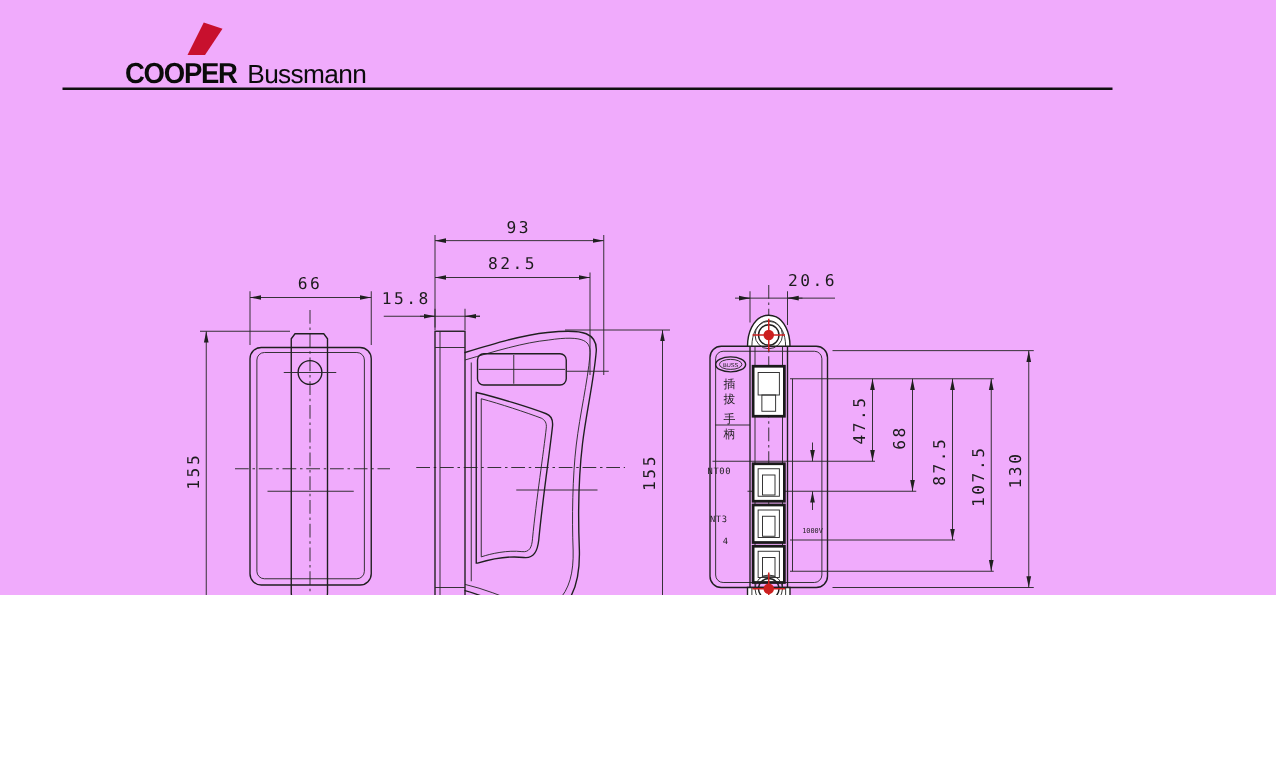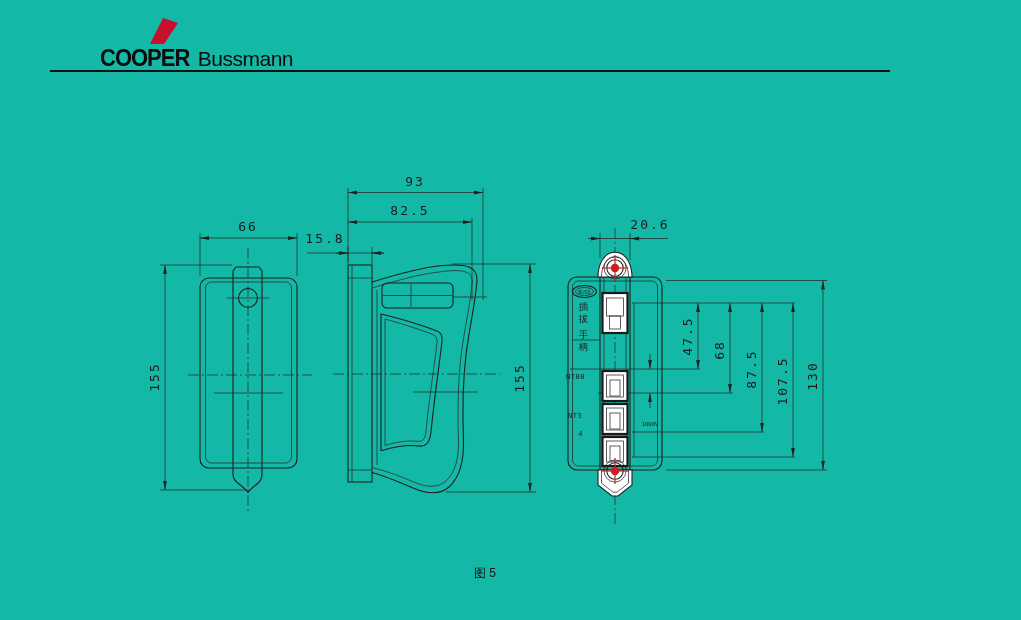--- a/index.html
+++ b/index.html
@@ -1,16 +1,16 @@
 <!DOCTYPE html>
 <html><head>
 <meta charset="utf-8">
 <style>
   html,body{margin:0;padding:0;background:#ffffff;}
-  .page{position:relative;width:1021px;height:620px;background:#14b8a6;overflow:hidden;
+  .page{position:relative;width:1021px;height:476px;background:#f0abfc;overflow:hidden;
         font-family:"Liberation Sans",sans-serif;}
   
   .logo{position:absolute;left:100px;top:46px;white-space:nowrap;}
   .logo .cooper{font-weight:bold;font-size:22px;letter-spacing:-1px;color:#0b0b0b;
                 transform:scaleY(1.05);display:inline-block;}
   .logo .bussmann{font-weight:normal;font-size:21px;letter-spacing:-0.5px;color:#0b0b0b;
                   display:inline-block;margin-left:4px;}
   .logo-mark{position:absolute;left:143px;top:16px;width:40px;height:31px;}
   .header-rule{position:absolute;left:50px;top:70px;width:840px;height:2.4px;background:#101010;}
   

